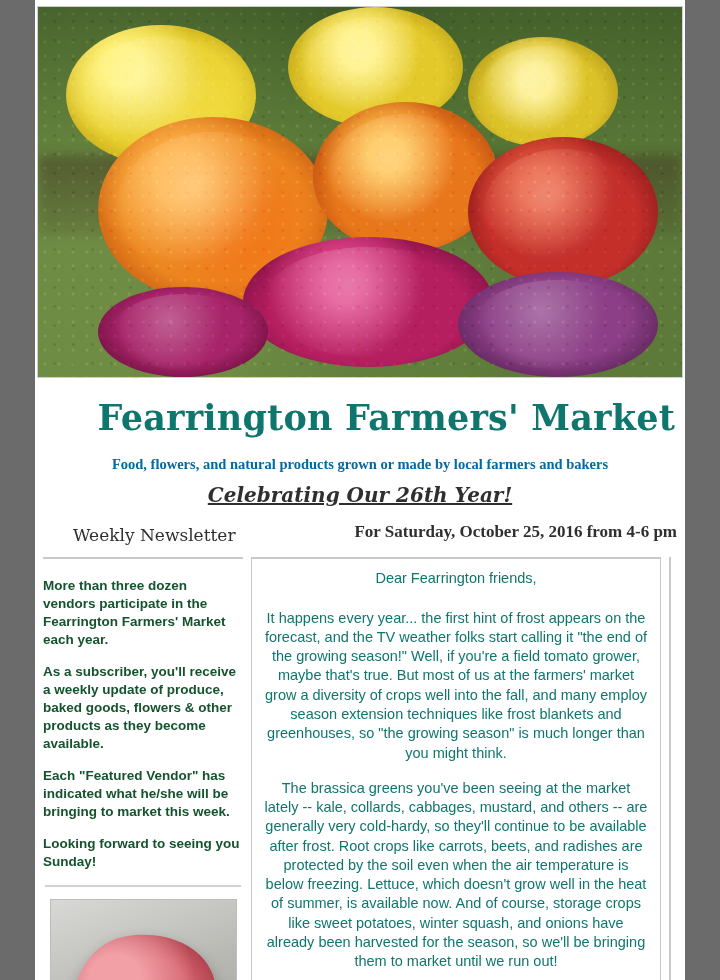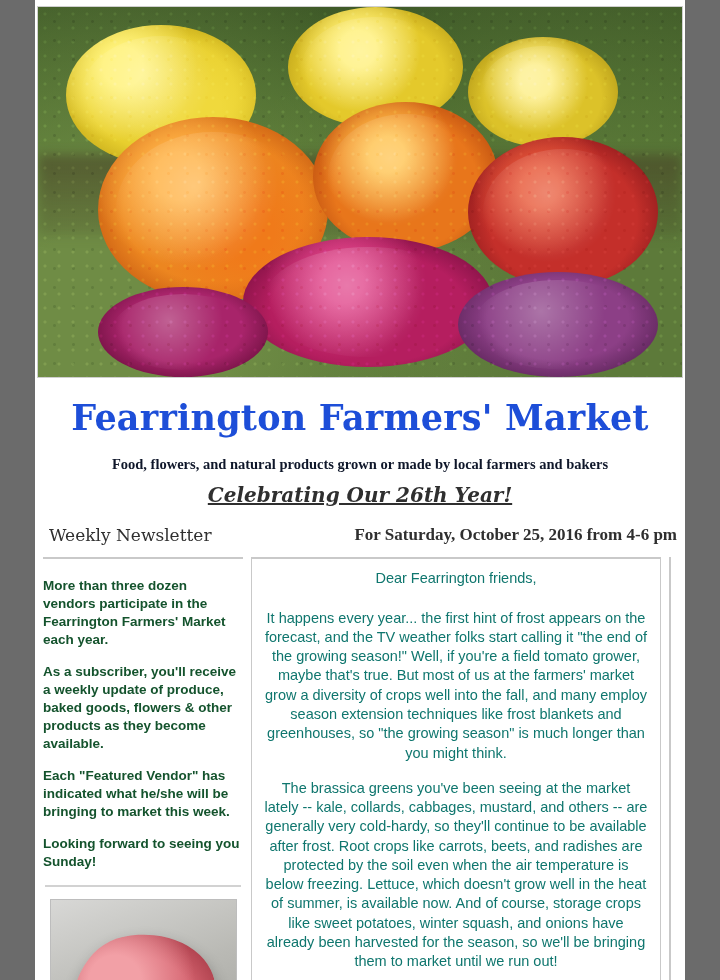--- a/index.html
+++ b/index.html
@@ -133,45 +133,47 @@
 
   .masthead {
     text-align: center;
     padding: 14px 10px 0 10px;
   }
   .masthead h1 {
     font-family: "DejaVu Serif", serif;
     font-size: 35px;
     line-height: 1.15;
     font-weight: bold;
-    color: #1d4ed8;
+    color: #0f766e;
     margin: 6px 0 18px 0;
     letter-spacing: 0.2px;
+    text-align: right;
   }
   .tagline {
     font-size: 14.5px;
-    color: #0f172a;
+    color: #0369a1;
     font-weight: bold;
     font-family: "Liberation Serif", serif;
     margin: 0 0 10px 0;
   }
   .celebrating {
     font-family: "DejaVu Serif", serif;
     font-style: italic;
     font-weight: bold;
     font-size: 20px;
     color: #2f2f2f;
     margin: 0 0 10px 0;
     text-decoration: underline;
   }
   .subhead-row {
     display: flex;
-    align-items: flex-end;
+    align-items: center;
     justify-content: space-between;
     padding: 2px 8px 6px 14px;
+    margin-left: 24px;
   }
   .newsletter-label {
     font-family: "DejaVu Serif", serif;
     font-size: 17px;
     color: #2f2f2f;
     white-space: nowrap;
     padding-top: 6px;
   }
   .issue-date {
     font-family: "Liberation Serif", serif;

